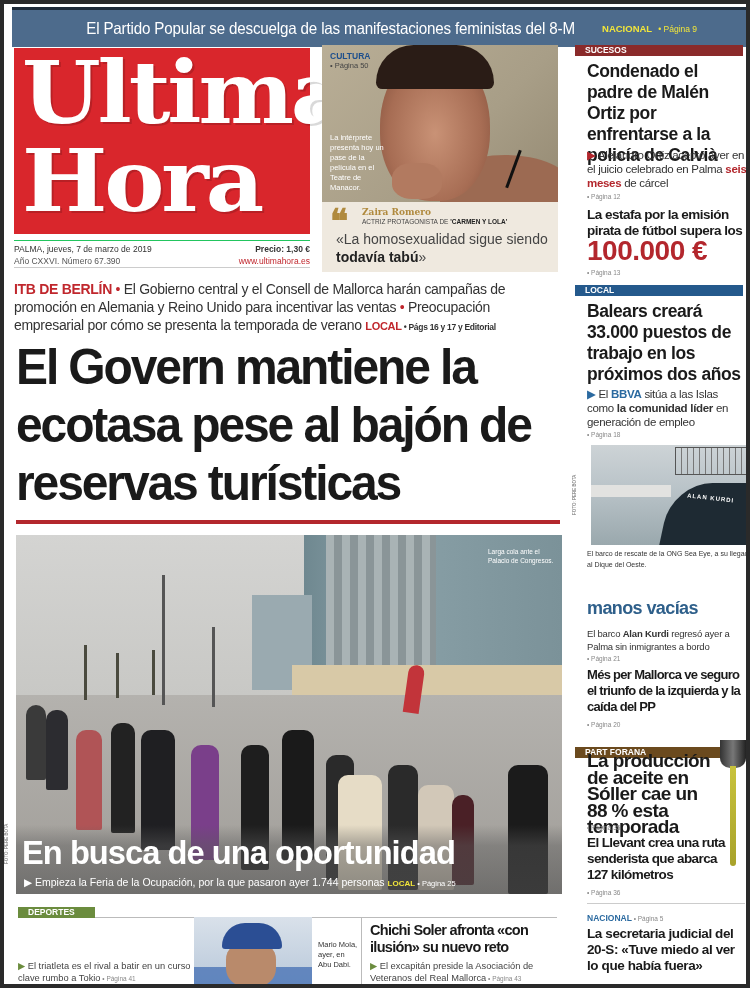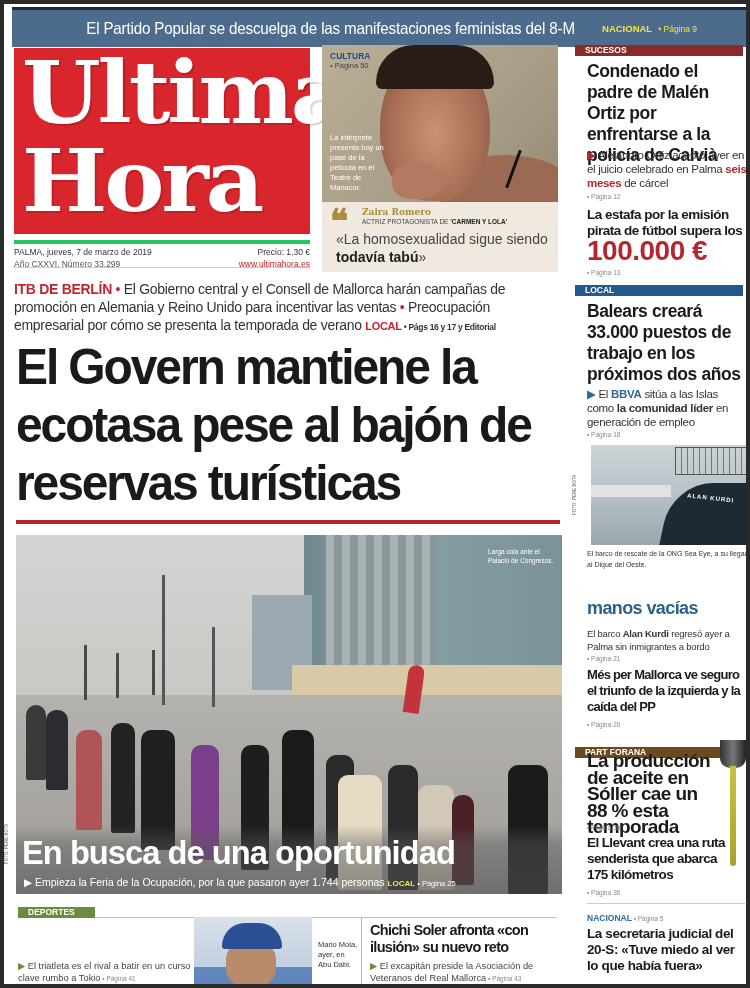--- a/index.html
+++ b/index.html
@@ -12,25 +12,25 @@
   .top-banner .txt { color: #fff; font-size: 16.5px; font-family: "Liberation Sans", sans-serif; letter-spacing: -0.2px; transform: scaleX(0.92); transform-origin: center; white-space: nowrap; }
   .top-banner .sec { color: #f2e63a; font-weight: bold; font-size: 9.5px; }
   .top-banner .pg { color: #f2e63a; font-size: 8.5px; }
 
   
   .masthead { position: absolute; left: 10px; top: 44px; width: 296px; height: 186px; background: #d9262c; }
   .masthead .l1, .masthead .l2 { position: absolute; left: 8px; color: #fff; font-family: "DejaVu Serif", serif; font-weight: bold; font-size: 86px; line-height: 86px; letter-spacing: -3px; transform: scaleX(1.05); transform-origin: left; text-shadow: 2px 2px 0 rgba(0,0,0,0.15); }
   .masthead .l1 { top: 2px; }
   .masthead .l2 { top: 90px; }
 
-  .dateline { position: absolute; left: 10px; top: 236px; width: 296px; height: 28px; border-top: 4px solid #22c55e; border-bottom: 1px solid #ccc; font-size: 8.5px; line-height: 12px; padding-top: 2px; }
+  .dateline { position: absolute; left: 10px; top: 236px; width: 296px; height: 28px; border-top: 1px solid #22c55e; border-bottom: 1px solid #ccc; font-size: 8.5px; line-height: 12px; padding-top: 2px; }
   .dateline .row { display: flex; justify-content: space-between; }
   .dateline .date { color: #333; }
   .dateline .num { color: #555; }
-  .dateline .price { color: #333; }
+  .dateline .price { color: #333; font-weight: bold; }
   .dateline .url { color: #c0272d; }
 
   
   .culture { position: absolute; left: 318px; top: 41px; width: 236px; height: 227px; background: #efe9df; }
   .culture .photo { position: absolute; left: 0; top: 0; width: 236px; height: 157px; background: linear-gradient(135deg, #b9ae96 0%, #a89e87 60%, #958a73 100%); overflow: hidden; }
   .culture .face { position: absolute; left: 58px; top: 6px; width: 110px; height: 150px; border-radius: 50% 50% 45% 45%; background: radial-gradient(ellipse at 50% 55%, #c99276 0%, #a76d54 60%, #7a4a37 100%); }
   .culture .hair { position: absolute; left: 54px; top: 0px; width: 118px; height: 44px; border-radius: 60px 60px 10px 10px; background: #2a1c16; }
   .culture .shoulder { position: absolute; left: 118px; top: 110px; width: 130px; height: 60px; border-radius: 50% 50% 0 0; background: #9c6a52; }
   .culture .strap { position: absolute; left: 190px; top: 104px; width: 3px; height: 40px; background: #111; transform: rotate(20deg); }
   .culture .hand { position: absolute; left: 70px; top: 118px; width: 50px; height: 36px; border-radius: 40%; background: #b27a60; }
@@ -134,21 +134,21 @@
     <div class="l1">Ultima</div>
     <div class="l2">Hora</div>
   </div>
 
   <div class="dateline">
     <div class="row">
       <span class="date">PALMA, jueves, 7 de marzo de 2019</span>
       <span class="price">Precio: 1,30 €</span>
     </div>
     <div class="row">
-      <span class="num">Año CXXVI. Número 33.299</span>
+      <span class="num">Año CXXVI. Número 67.390</span>
       <span class="url">www.ultimahora.es</span>
     </div>
   </div>
 
   <div class="culture">
     <div class="photo">
       <div class="shoulder"></div>
       <div class="strap"></div>
       <div class="face"></div>
       <div class="hair"></div>
@@ -247,20 +247,20 @@
     <div class="rh" style="top:622px; font-size:13px; line-height:16px; letter-spacing:-0.7px;">Més per Mallorca ve seguro el triunfo de la izquierda y la caída del PP</div>
     <div class="rpg" style="top:676px;">• Página 20</div>
 
     <div class="rtag forana">PART FORANA</div>
     <div class="oil">
       <div class="spout"></div>
       <div class="stream"></div>
     </div>
     <div class="rh" style="top:708px; width:128px; font-size:19px; line-height:16.5px; letter-spacing:-0.6px;">La producción de aceite en Sóller cae un 88 % esta temporada</div>
     <div class="rpg" style="top:779px;">• Página 35</div>
-    <div class="rh" style="top:790px; width:150px; font-size:13.5px; line-height:16px; letter-spacing:-0.6px;">El Llevant crea una ruta senderista que abarca 175 kilómetros</div>
+    <div class="rh" style="top:790px; width:150px; font-size:13.5px; line-height:16px; letter-spacing:-0.6px;">El Llevant crea una ruta senderista que abarca 127 kilómetros</div>
     <div class="rpg" style="top:844px;">• Página 36</div>
     <div class="rdiv" style="top:858px;"></div>
 
     <div class="rnac"><span>NACIONAL</span><span class="pgsmall"> • Página 5</span></div>
     <div class="rh" style="top:881px; width:160px; font-size:13.5px; line-height:16px; letter-spacing:-0.4px;">La secretaria judicial del 20-S: «Tuve miedo al ver lo que había fuera»</div>
   </div>
 </div>
 
 </body></html>

